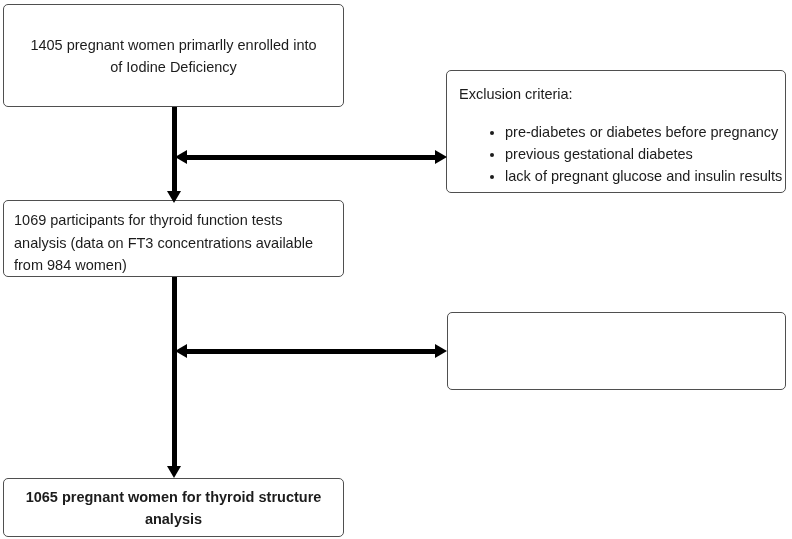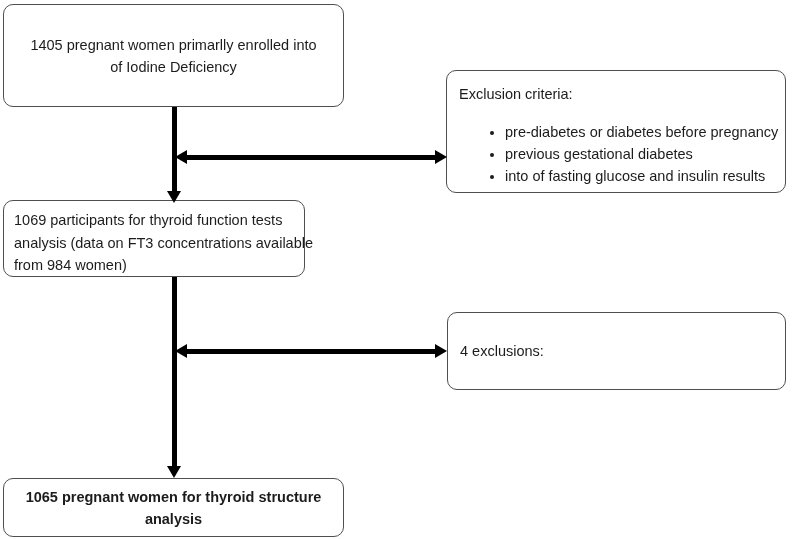--- a/index.html
+++ b/index.html
@@ -14,37 +14,37 @@
     background: #ffffff;
     font-family: "Liberation Sans", "DejaVu Sans", sans-serif;
     color: #1c1c1c;
     overflow: hidden;
   }
   .box {
     position: absolute;
     box-sizing: border-box;
     background: #ffffff;
     border: 1.5px solid #4f4f4f;
-    border-radius: 10px;
+    border-radius: 5px;
     font-size: 14.5px;
     line-height: 22px;
   }
   .box .line { white-space: nowrap; }
   .centered-box {
     display: flex;
     flex-direction: column;
     justify-content: center;
     text-align: center;
   }
   .left-box {
     text-align: left;
   }
   #box-enrollment        { left: 3px;   top: 4px;   width: 341px; height: 103px; }
   #box-exclusion-criteria{ left: 446px; top: 70px;  width: 340px; height: 123px; padding: 12px 12px 4px 12px; }
-  #box-thyroid-function  { left: 3px;   top: 200px; width: 302px; height: 77px;  padding: 8px 10px; line-height: 22.5px; }
+  #box-thyroid-function  { left: 3px;   top: 200px; width: 341px; height: 77px;  padding: 8px 10px; line-height: 22.5px; }
   #box-exclusions-4      { left: 447px; top: 312px; width: 339px; height: 78px;  padding: 0 12px;
                            display: flex; flex-direction: column; justify-content: center; }
   #box-thyroid-structure { left: 3px;   top: 478px; width: 341px; height: 59px; font-weight: bold; }
 
   ul.bullets {
     margin: 16px;
     padding-left: 30px;
     list-style: disc outside;
   }
   ul.bullets li { white-space: nowrap; }
@@ -89,32 +89,31 @@
   <div class="box centered-box" id="box-enrollment">
     <div class="line">1405 pregnant women primarlly enrolled into</div>
     <div class="line">of Iodine Deficiency</div>
   </div>
 
   <div class="box left-box" id="box-exclusion-criteria">
     <div class="line">Exclusion criteria:</div>
     <ul class="bullets">
       <li>pre-diabetes or diabetes before pregnancy</li>
       <li>previous gestational diabetes</li>
-      <li>into of fasting glucose and insulin results</li>
+      <li>lack of pregnant glucose and insulin results</li>
     </ul>
   </div>
 
   <div class="box left-box" id="box-thyroid-function">
     <div class="line">1069 participants for thyroid function tests</div>
     <div class="line">analysis (data on FT3 concentrations available</div>
     <div class="line">from 984 women)</div>
   </div>
 
   <div class="box left-box" id="box-exclusions-4">
-    <div class="line">4 exclusions:</div>
   </div>
 
   <div class="box centered-box" id="box-thyroid-structure">
     <div class="line">1065 pregnant women for thyroid structure</div>
     <div class="line">analysis</div>
   </div>
 
   <div class="shaft v-shaft" id="down-arrow-1-shaft"></div>
   <div class="head head-down" id="down-arrow-1-head"></div>
 

